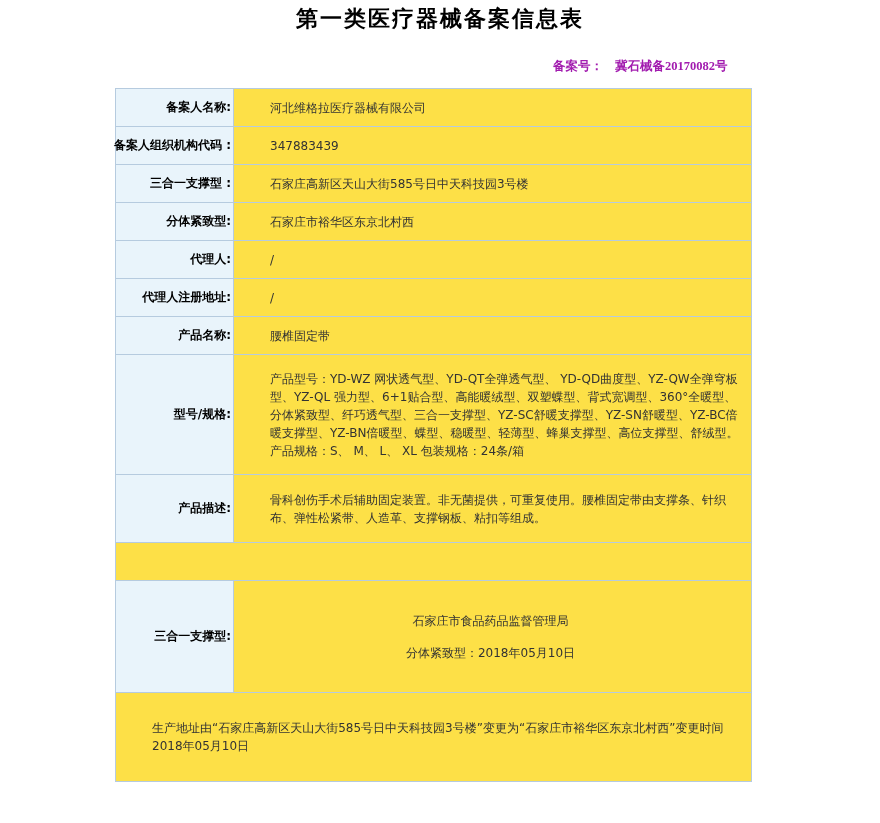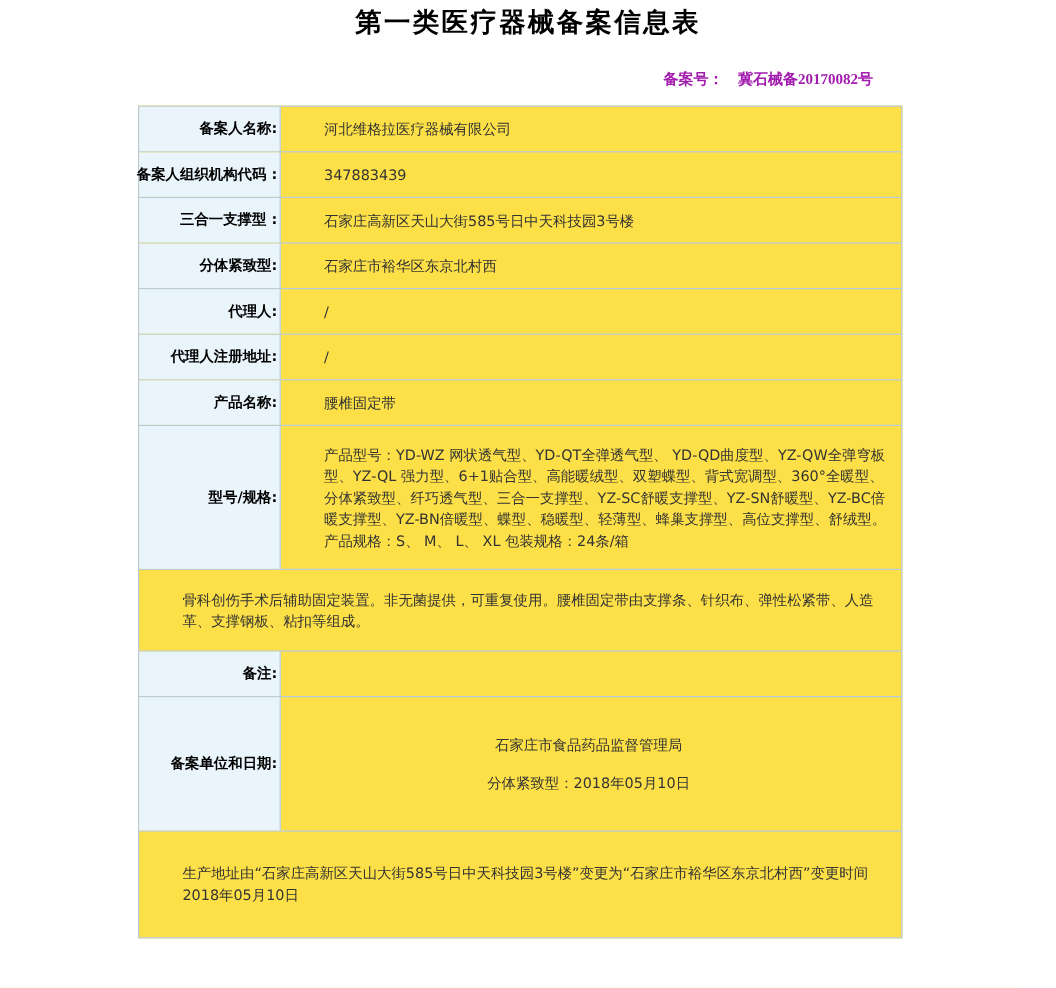--- a/index.html
+++ b/index.html
@@ -154,35 +154,35 @@
     </div>
 
     <div class="row h-models">
       <div class="cell label">型号/规格:</div>
       <div class="cell value lh22">
           <span class="txt">产品型号：YD-WZ 网状透气型、YD-QT全弹透气型、 YD-QD曲度型、YZ-QW全弹穹板型、YZ-QL 强力型、6+1贴合型、高能暖绒型、双塑蝶型、背式宽调型、360°全暖型、分体紧致型、纤巧透气型、三合一支撑型、YZ-SC舒暖支撑型、YZ-SN舒暖型、YZ-BC倍暖支撑型、YZ-BN倍暖型、蝶型、稳暖型、轻薄型、蜂巢支撑型、高位支撑型、舒绒型。 产品规格：S、 M、 L、 XL 包装规格：24条/箱</span>
         </div>
     </div>
 
     <div class="row h-desc">
+      <div class="cell label">产品描述:</div>
       <div class="cell value lh26">
           <span class="txt">骨科创伤手术后辅助固定装置。非无菌提供，可重复使用。腰椎固定带由支撑条、针织布、弹性松紧带、人造革、支撑钢板、粘扣等组成。</span>
         </div>
     </div>
 
 
     <div class="row h-std">
-      <div class="cell label">备注:</div>
       <div class="cell value">
           <span class="txt"></span>
         </div>
     </div>
 
     <div class="row h-unit">
-      <div class="cell label">备案单位和日期:</div>
+      <div class="cell label">三合一支撑型:</div>
       <div class="cell value v-center-col">
         <div>石家庄市食品药品监督管理局</div>
         <div>分体紧致型：2018年05月10日</div>
       </div>
     </div>
 
     <div class="row h-change">
       <div class="cell value lh30">
           <span class="txt">生产地址由“石家庄高新区天山大街585号日中天科技园3号楼”变更为“石家庄市裕华区东京北村西”变更时间2018年05月10日</span>
         </div>

